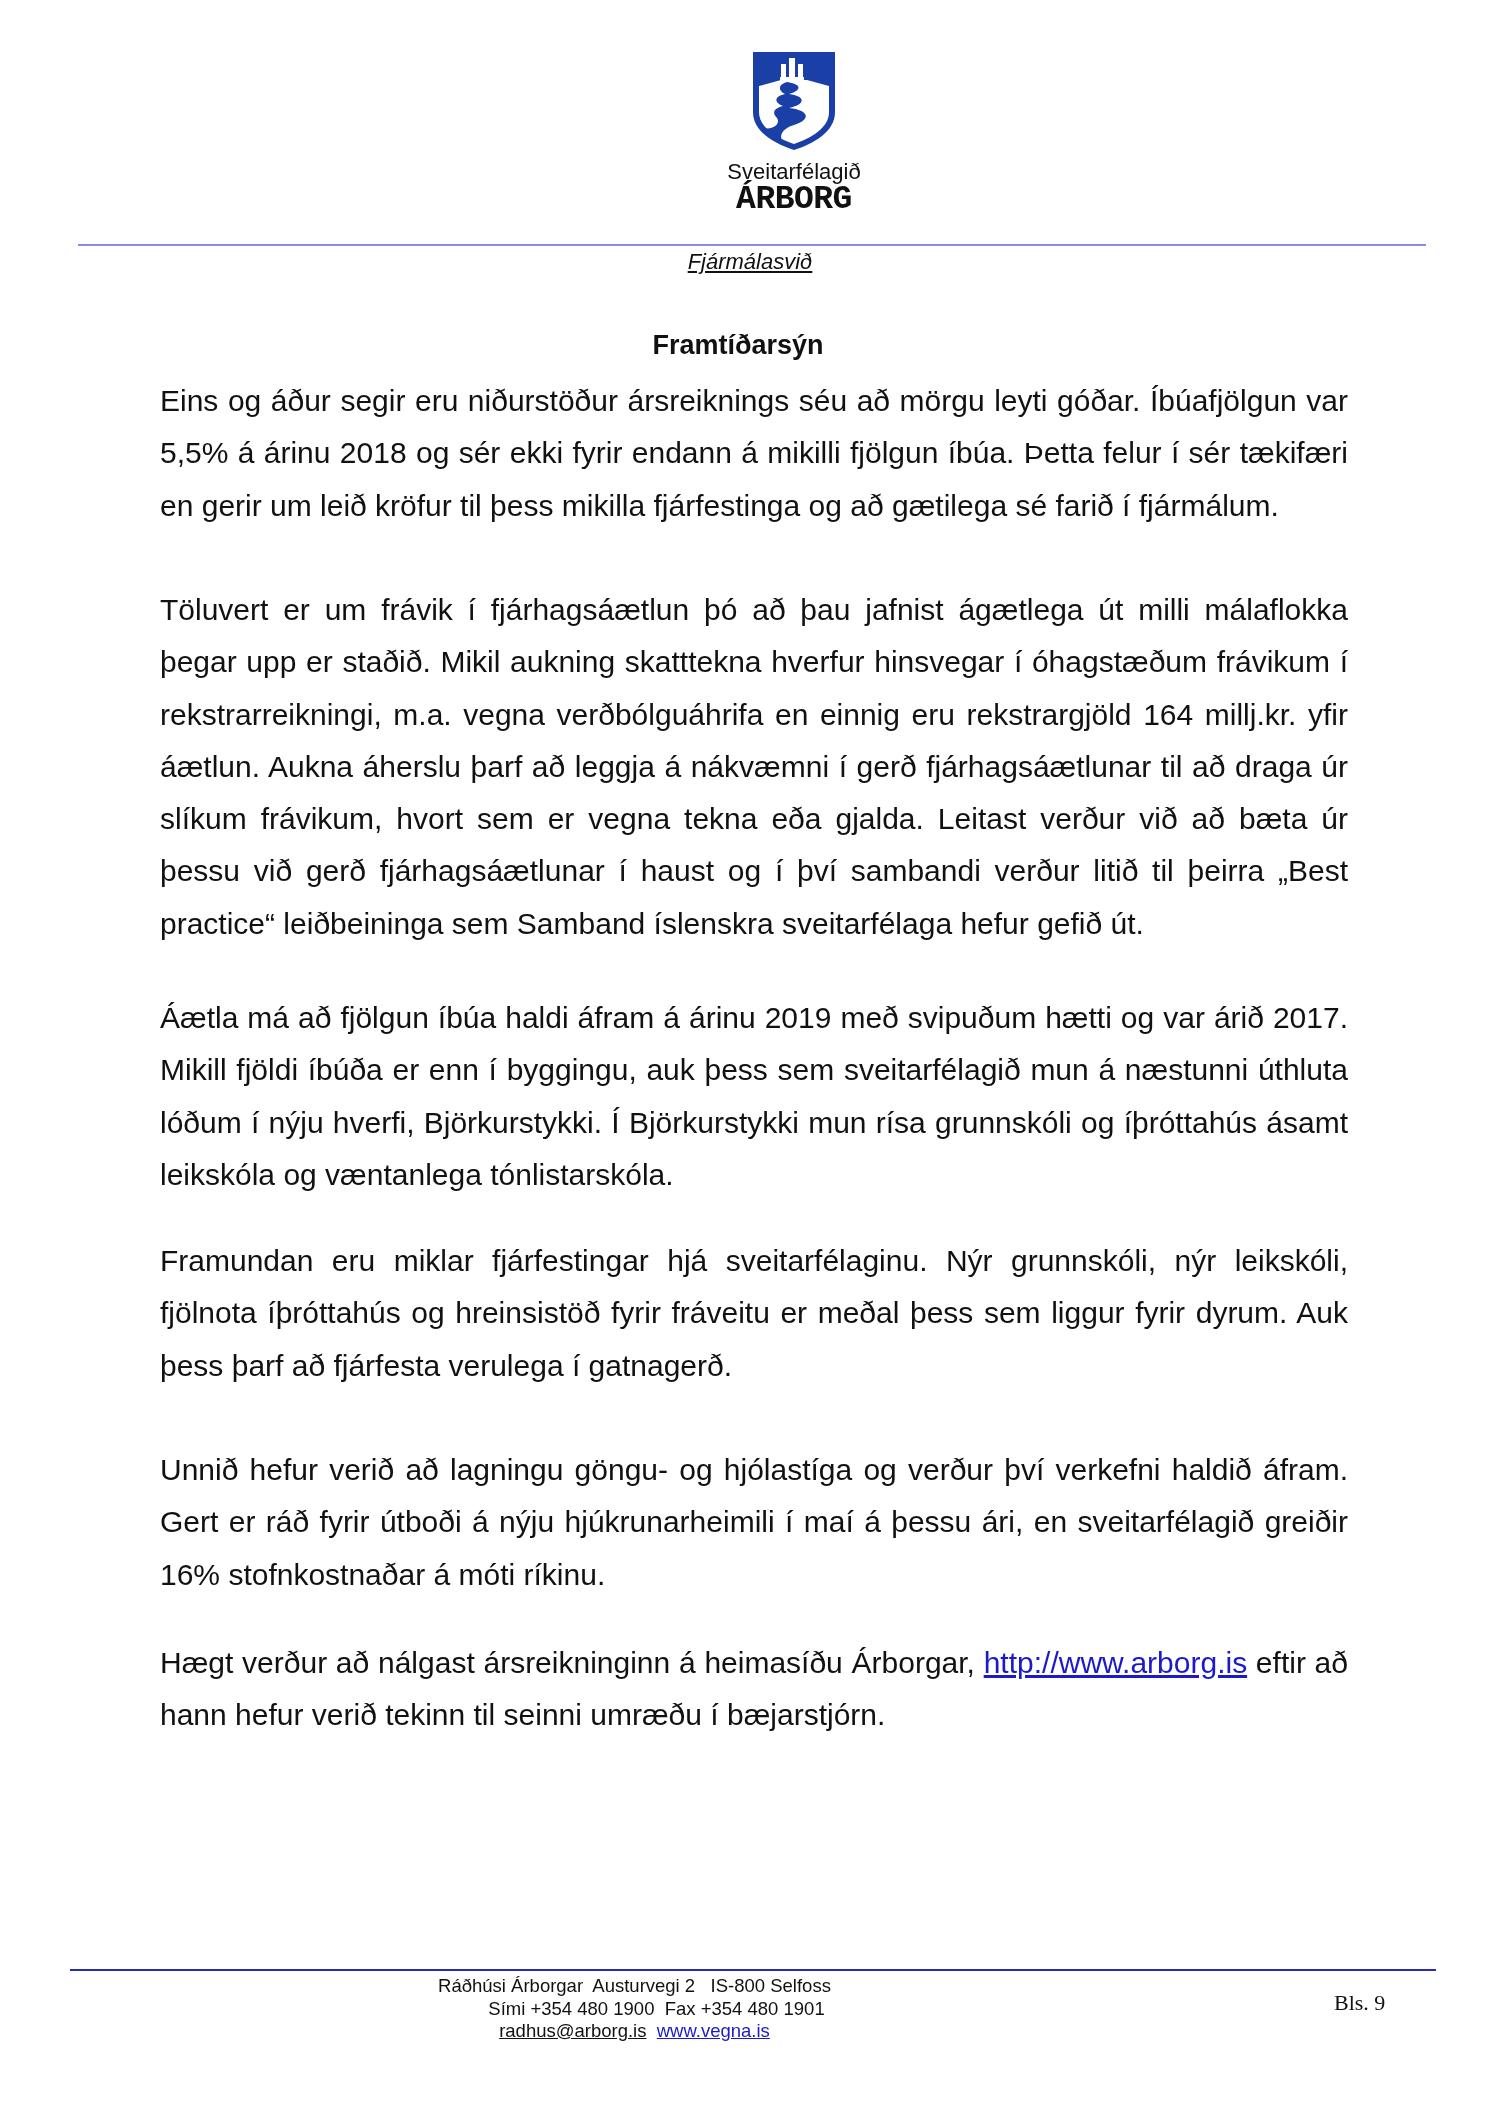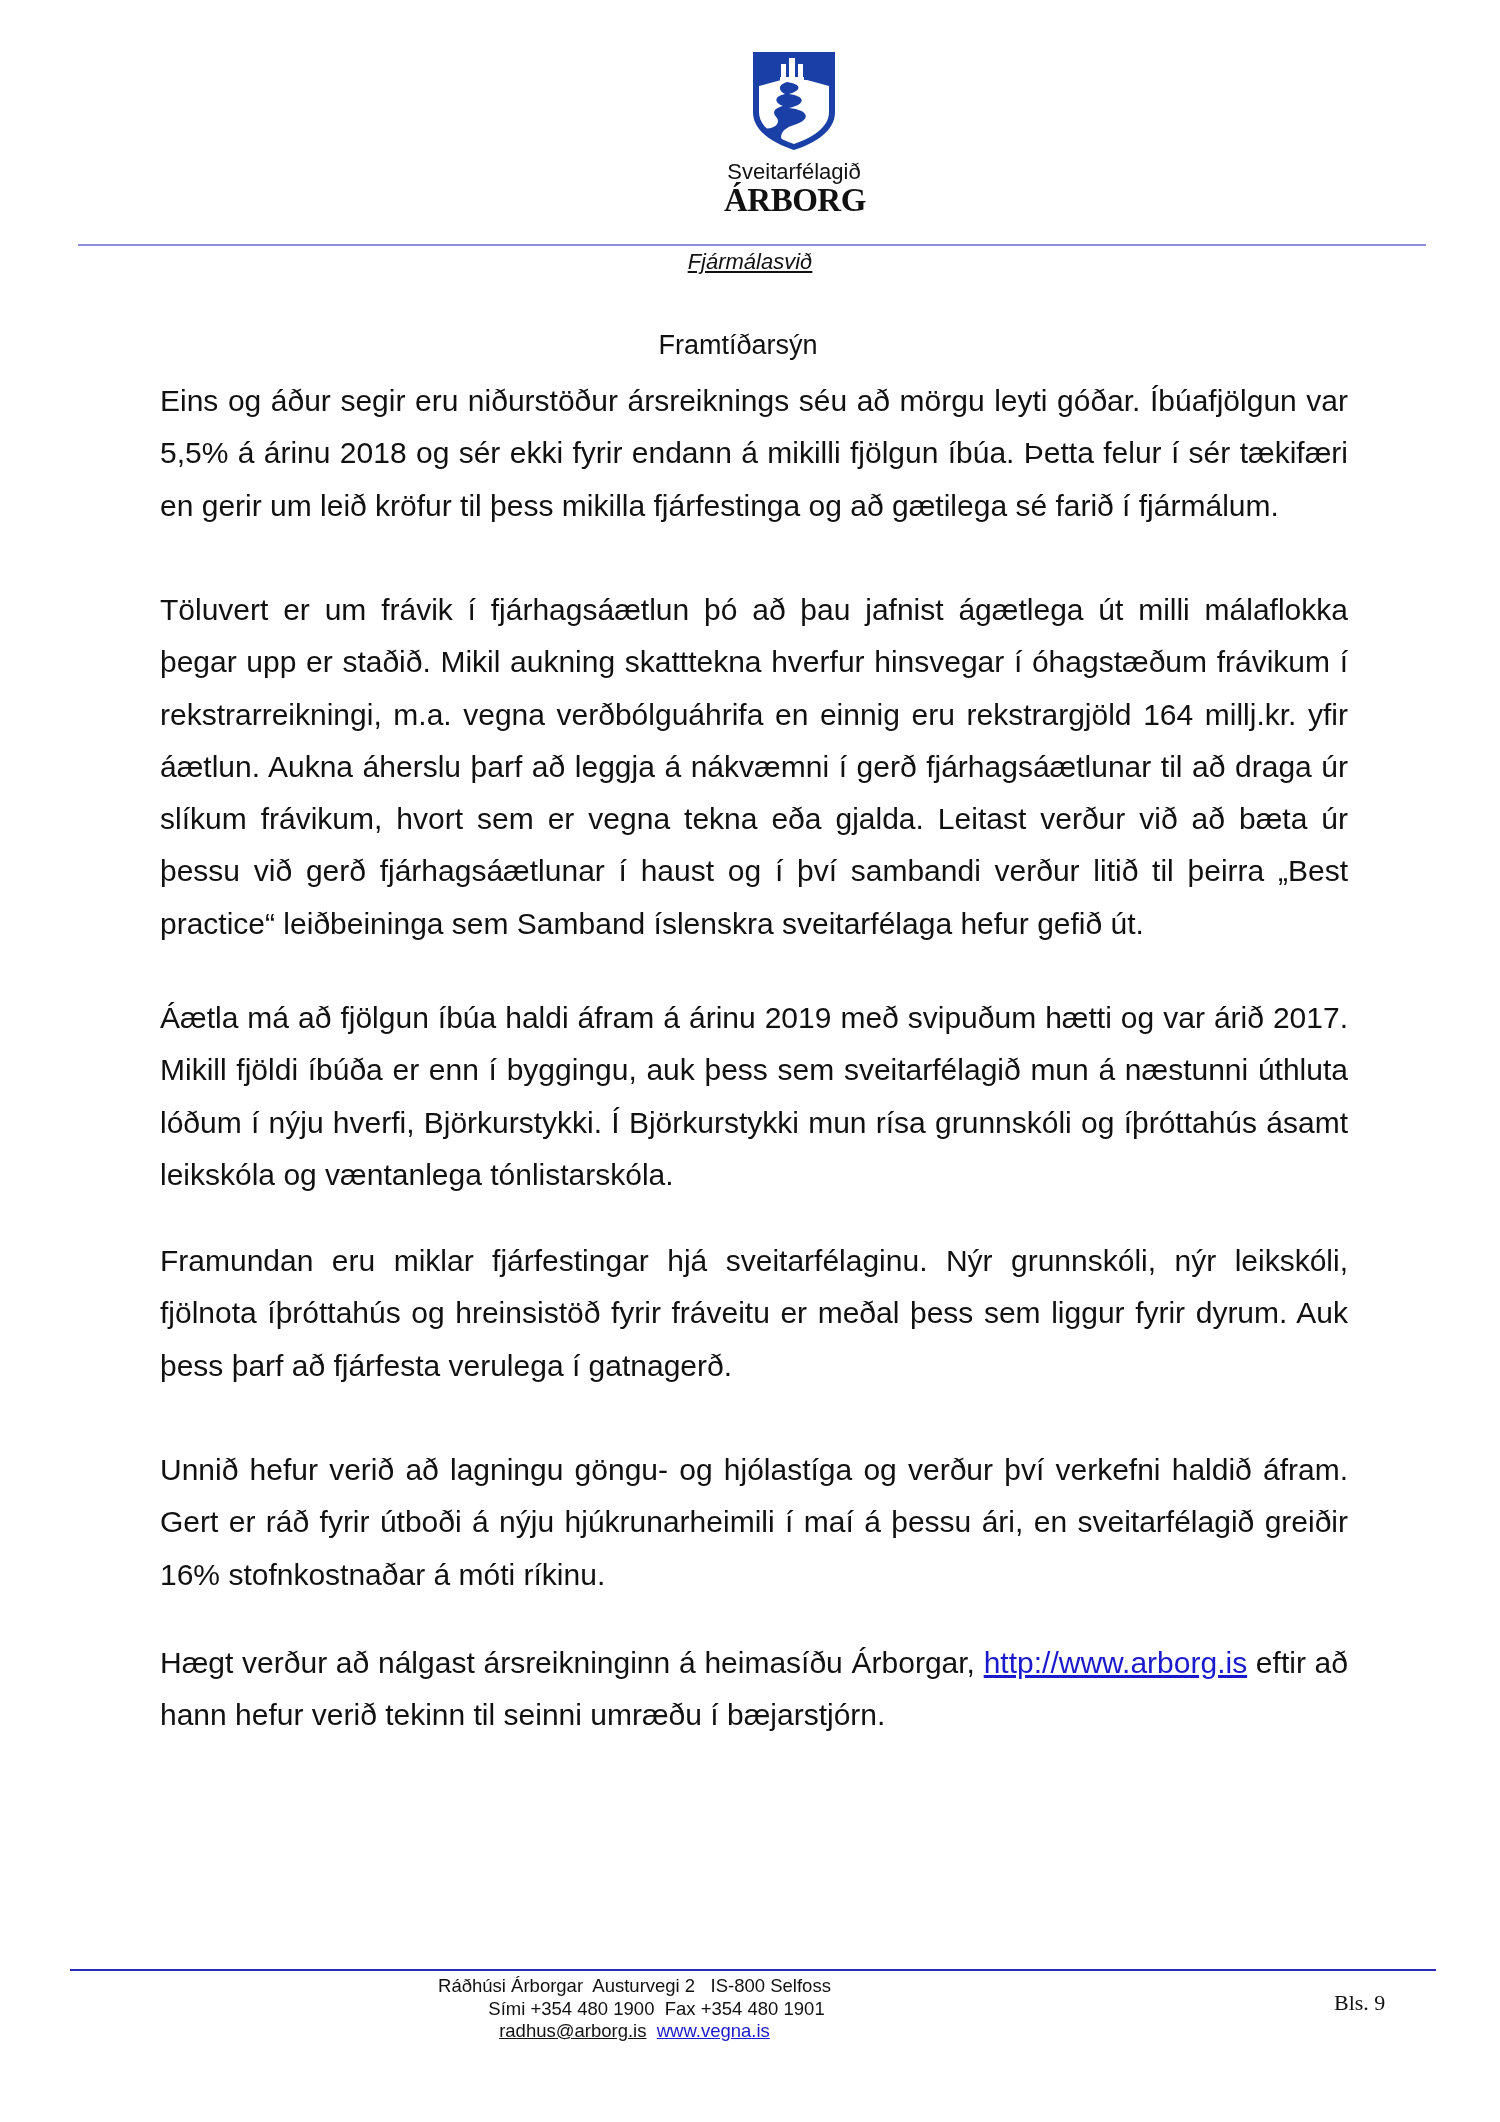--- a/index.html
+++ b/index.html
@@ -28,21 +28,21 @@
       margin: 0 auto;
     }
     .logo-line1 {
       font-family: "Liberation Sans", sans-serif;
       font-size: 22px;
       color: #111;
       margin-top: 8px;
       line-height: 24px;
     }
     .logo-line2 {
-      font-family: Liberation Serif, serif;
+      font-family: Liberation Mono, monospace;
       font-size: 33px;
       font-weight: bold;
       color: #111;
       line-height: 32px;
       letter-spacing: -0.5px;
     }
     .header-rule {
       position: absolute;
       left: 78px;
       top: 244px;
@@ -60,21 +60,21 @@
       font-size: 22px;
       color: #111;
       text-decoration: underline;
     }
     .title {
       position: absolute;
       left: 0;
       width: 1476px;
       top: 330px;
       text-align: center;
-      font-weight: normal;
+      font-weight: bold;
       font-size: 27px;
       color: #111;
     }
     .body-text {
       position: absolute;
       left: 160px;
       width: 1188px;
       font-size: 30px;
       line-height: 52.3px;
       text-align: justify;

